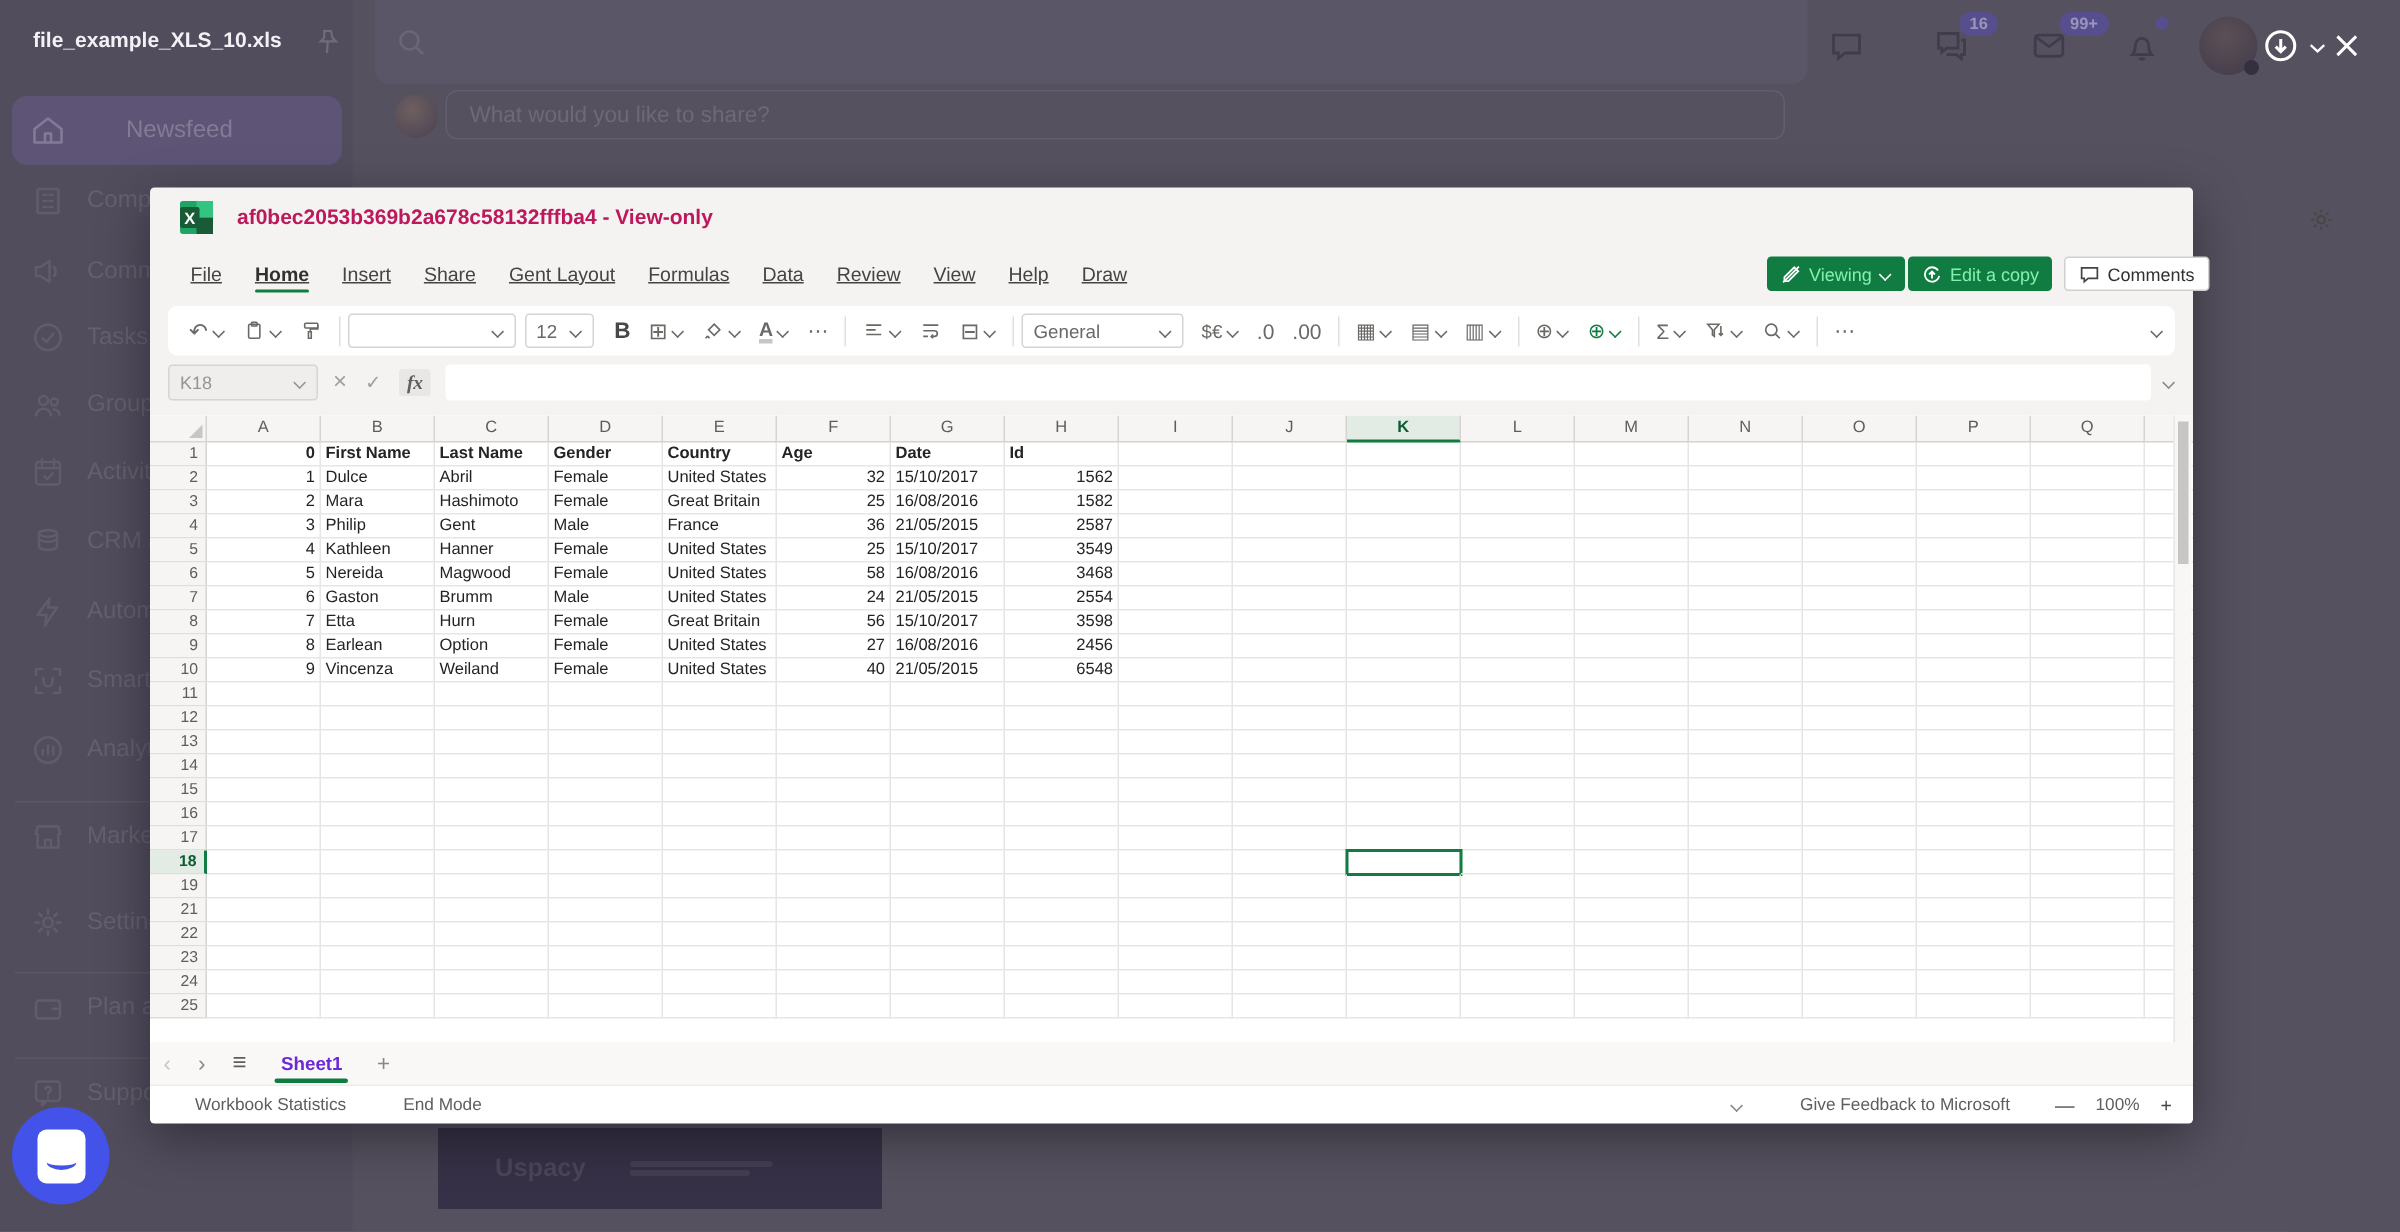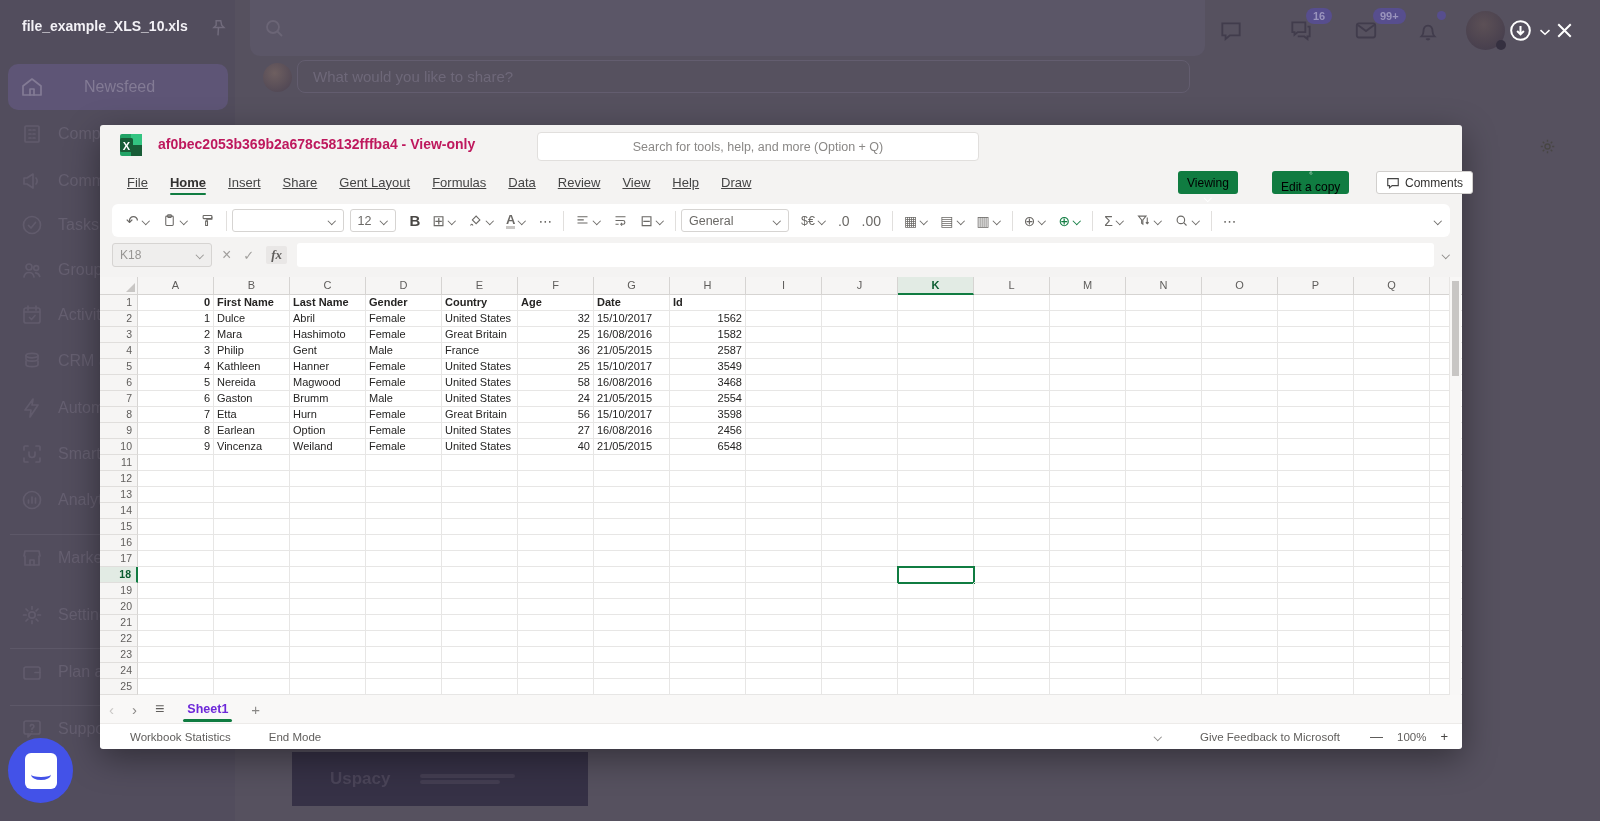--- a/index.html
+++ b/index.html
@@ -49,21 +49,21 @@
   .doc-title{position:absolute;left:58px;top:11px;font-size:14px;font-weight:600;color:#be185d;}
   .xl-search{position:absolute;left:437px;top:7px;width:440px;height:27px;background:#fff;border:1px solid #e1dfdd;
       border-radius:4px;display:flex;align-items:center;justify-content:center;color:#8a8886;font-size:12.5px;}
   .gear{position:absolute;left:1438px;top:12px;color:#484644;}
   .menu-row{position:absolute;left:16px;top:40px;height:34px;display:flex;align-items:center;text-decoration:underline;}
   .menu-item{padding:0 11px;font-size:13px;color:#444;height:34px;display:flex;align-items:center;position:relative;}
   .menu-item.active{font-weight:700;color:#323130;}
   .menu-item.active::after{content:"";position:absolute;left:11px;right:11px;bottom:4px;height:2.5px;background:#107C41;border-radius:2px;}
   .hdr-btn{position:absolute;top:46px;height:23px;border-radius:3px;display:flex;align-items:center;gap:5px;
       font-size:12px;padding:0 9px;box-sizing:border-box;}
-  .hdr-btn.green{background:#107C41;color:#000000;flex-direction:column;}
+  .hdr-btn.green{background:#107C41;color:#86efac;}
   .hdr-btn.white{background:#fff;color:#323130;border:1px solid #d1cfcd;}
   .chev{display:inline-block;width:8px;height:6px;position:relative;}
   .chev::after{content:"";position:absolute;left:1px;top:0px;width:4.5px;height:4.5px;
       border-right:1.4px solid currentColor;border-bottom:1.4px solid currentColor;transform:rotate(45deg);}
   .toolbar{position:absolute;left:12px;top:79px;width:1338px;height:33px;background:#fff;border-radius:6px;
       display:flex;align-items:center;color:#6b6966;font-size:14px;padding:0 8px;box-sizing:border-box;}
   .tb-i{display:flex;align-items:center;gap:3px;padding:0 6px;color:#6b6966;}
   .tb-div{width:1px;height:20px;background:#e1dfdd;margin:0 5px;}
   .tb-box{border:1px solid #d6d4d2;border-radius:3px;height:23px;display:flex;align-items:center;
       justify-content:space-between;padding:0 7px;box-sizing:border-box;color:#6b6966;font-size:12.5px;}
@@ -209,23 +209,20 @@
       <span class="xl-logo">
         <svg width="22" height="22" viewBox="0 0 22 22">
             <rect x="0" y="0" width="22" height="22" rx="2" fill="#21A366"></rect>
             <rect x="11" y="11" width="11" height="11" fill="#185C37"></rect>
             <rect x="11" y="0" width="11" height="11" fill="#33C481"></rect>
             <rect x="0" y="4" width="13" height="14" rx="1.5" fill="#185C37"></rect>
             <text x="6.5" y="15.5" font-size="11" font-weight="bold" fill="#fff" text-anchor="middle" font-family="Liberation Sans,sans-serif">X</text>
           </svg>
       </span>
       <span class="doc-title">af0bec2053b369b2a678c58132fffba4  -  View-only</span>
-      <div class="xl-search">
-        <span>Search for tools, help, and more (Option + Q)</span>
-      </div>
       <span class="gear">
         <svg width="19" height="19" viewBox="0 0 24 24" fill="none" stroke="currentColor" stroke-width="1.7">
             <circle cx="12" cy="12" r="3.2"></circle>
             <path d="M12 3.5v2.6M12 17.9v2.6M3.5 12h2.6M17.9 12h2.6M6 6l1.9 1.9M16.1 16.1 18 18M18 6l-1.9 1.9M7.9 16.1 6 18"></path>
           </svg>
       </span>
     </div>
 
     <div class="menu-row">
         <div class="menu-item">File</div>
@@ -811,41 +808,20 @@
           <div class="cell"></div>
           <div class="cell"></div>
           <div class="cell"></div>
           <div class="cell"></div>
           <div class="cell"></div>
           <div class="cell"></div>
           <div class="cell"></div>
           <div class="cell filler"></div>
         </div>
         <div class="grid-row">
-          <div class="row-h">20</div>
-          <div class="cell"></div>
-          <div class="cell"></div>
-          <div class="cell"></div>
-          <div class="cell"></div>
-          <div class="cell"></div>
-          <div class="cell"></div>
-          <div class="cell"></div>
-          <div class="cell"></div>
-          <div class="cell"></div>
-          <div class="cell"></div>
-          <div class="cell"></div>
-          <div class="cell"></div>
-          <div class="cell"></div>
-          <div class="cell"></div>
-          <div class="cell"></div>
-          <div class="cell"></div>
-          <div class="cell"></div>
-          <div class="cell filler"></div>
-        </div>
-        <div class="grid-row">
           <div class="row-h">21</div>
           <div class="cell"></div>
           <div class="cell"></div>
           <div class="cell"></div>
           <div class="cell"></div>
           <div class="cell"></div>
           <div class="cell"></div>
           <div class="cell"></div>
           <div class="cell"></div>
           <div class="cell"></div>

